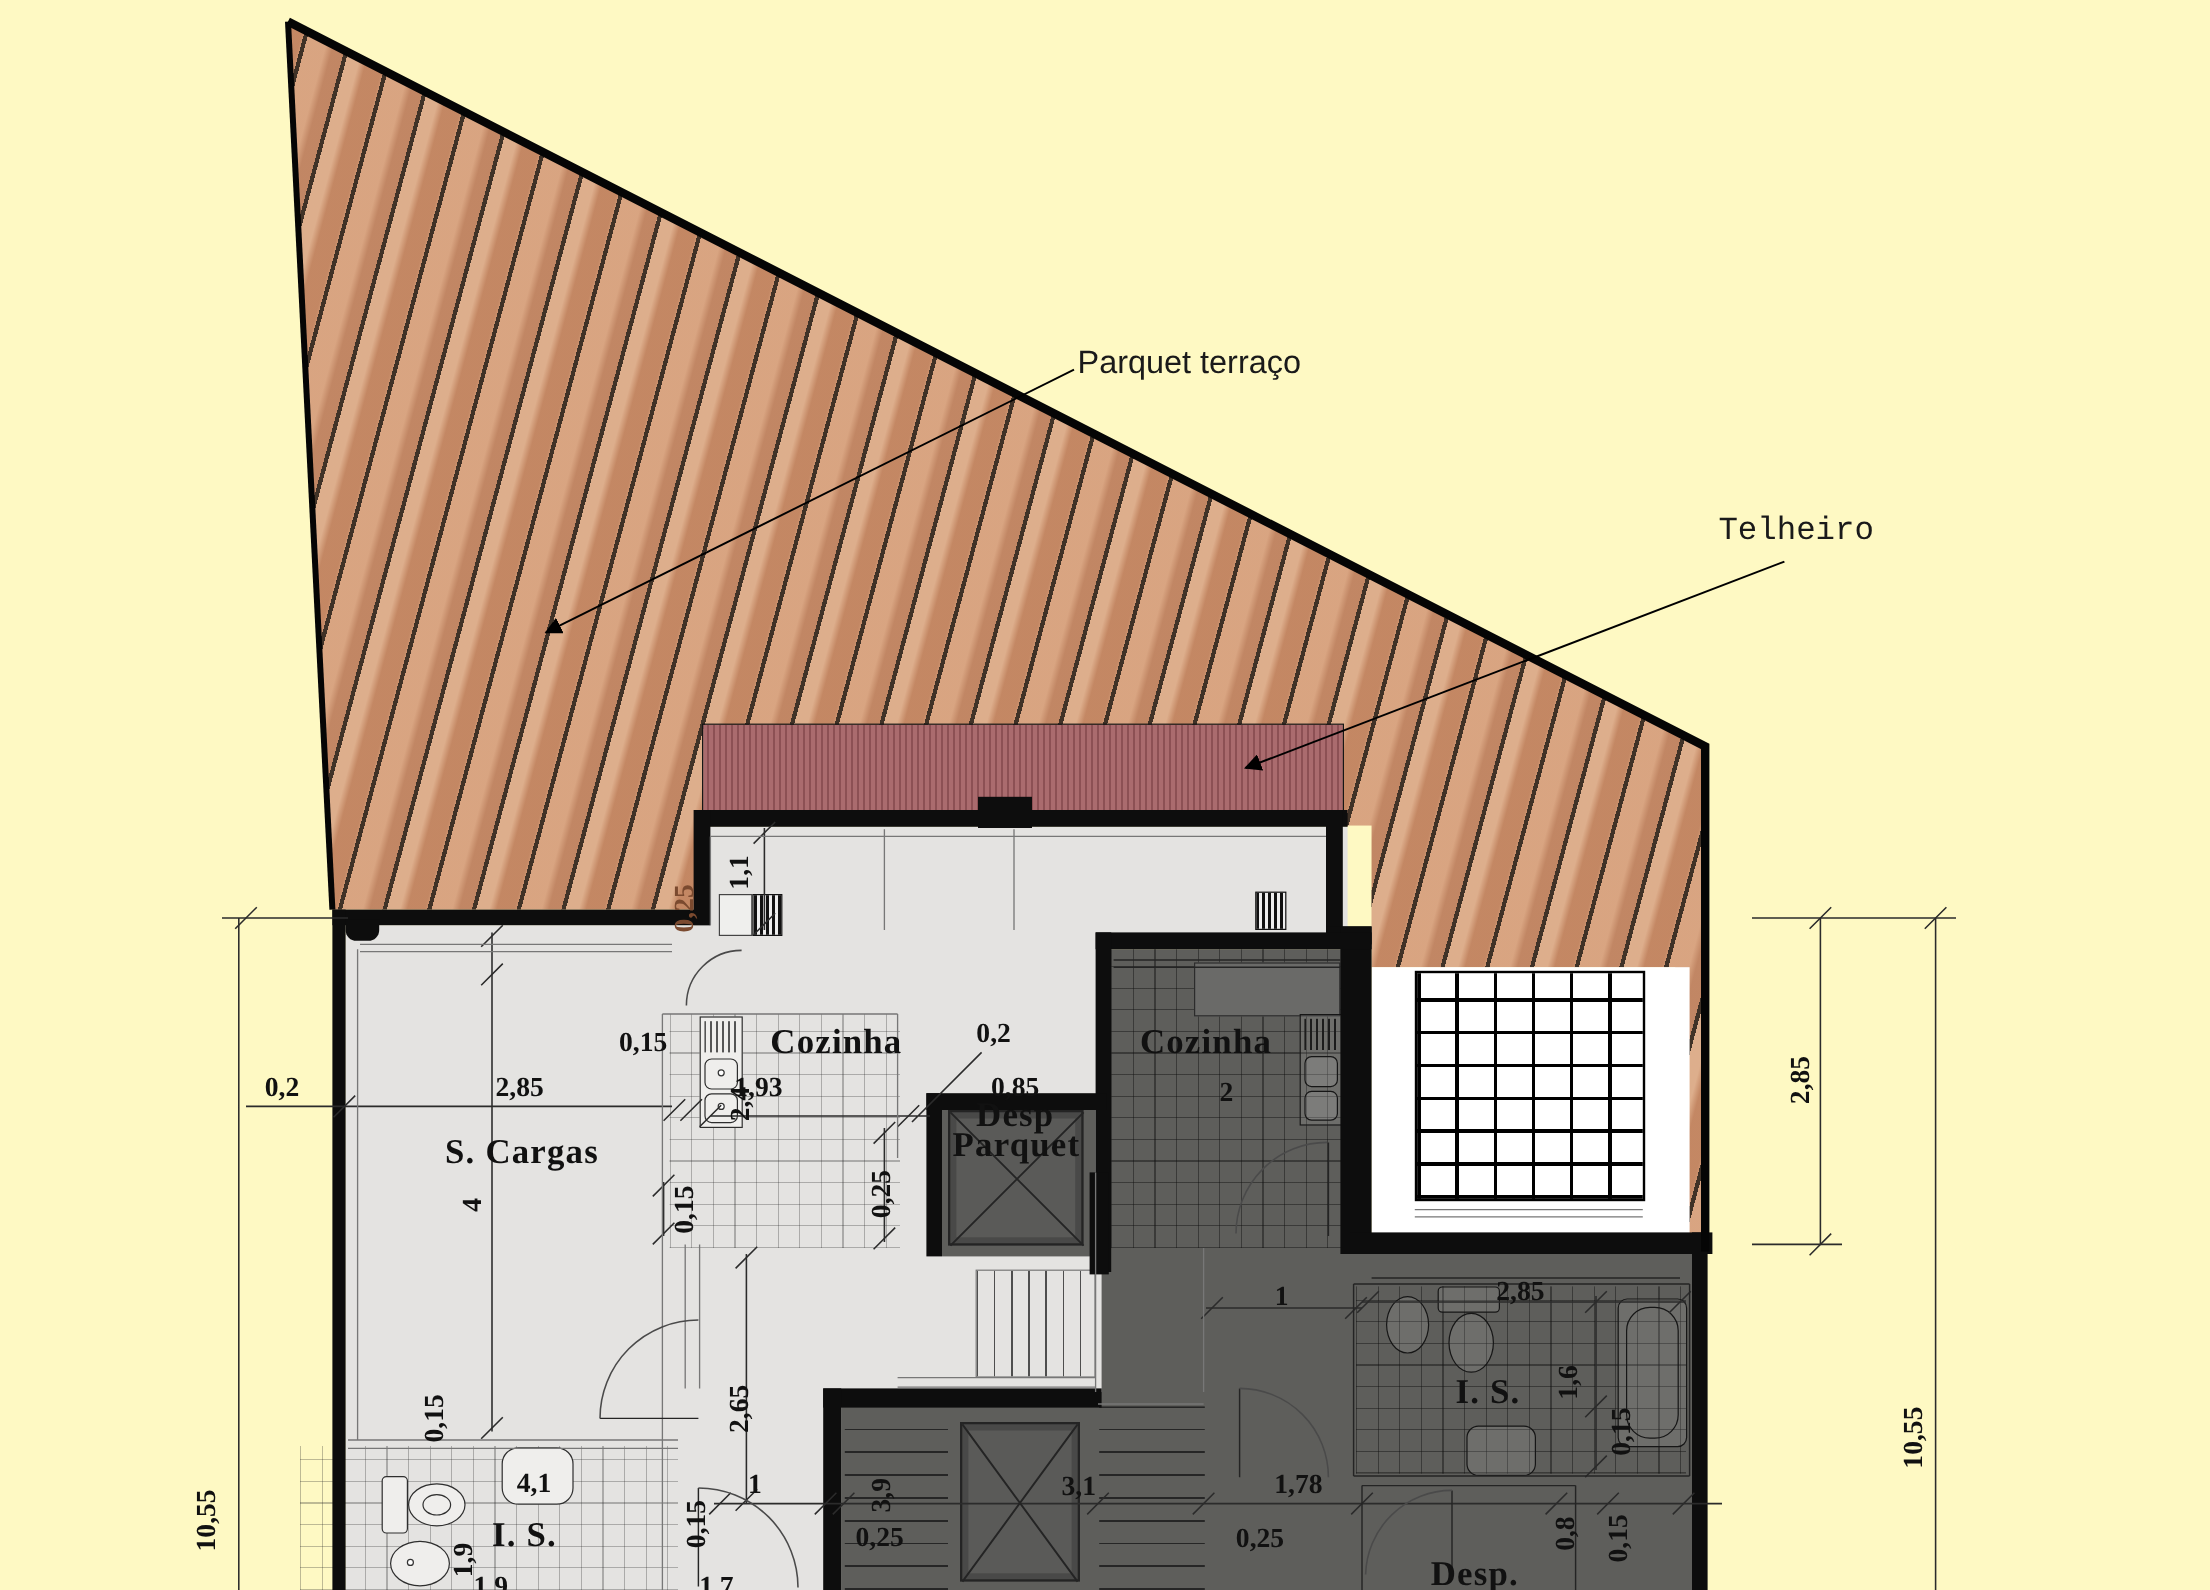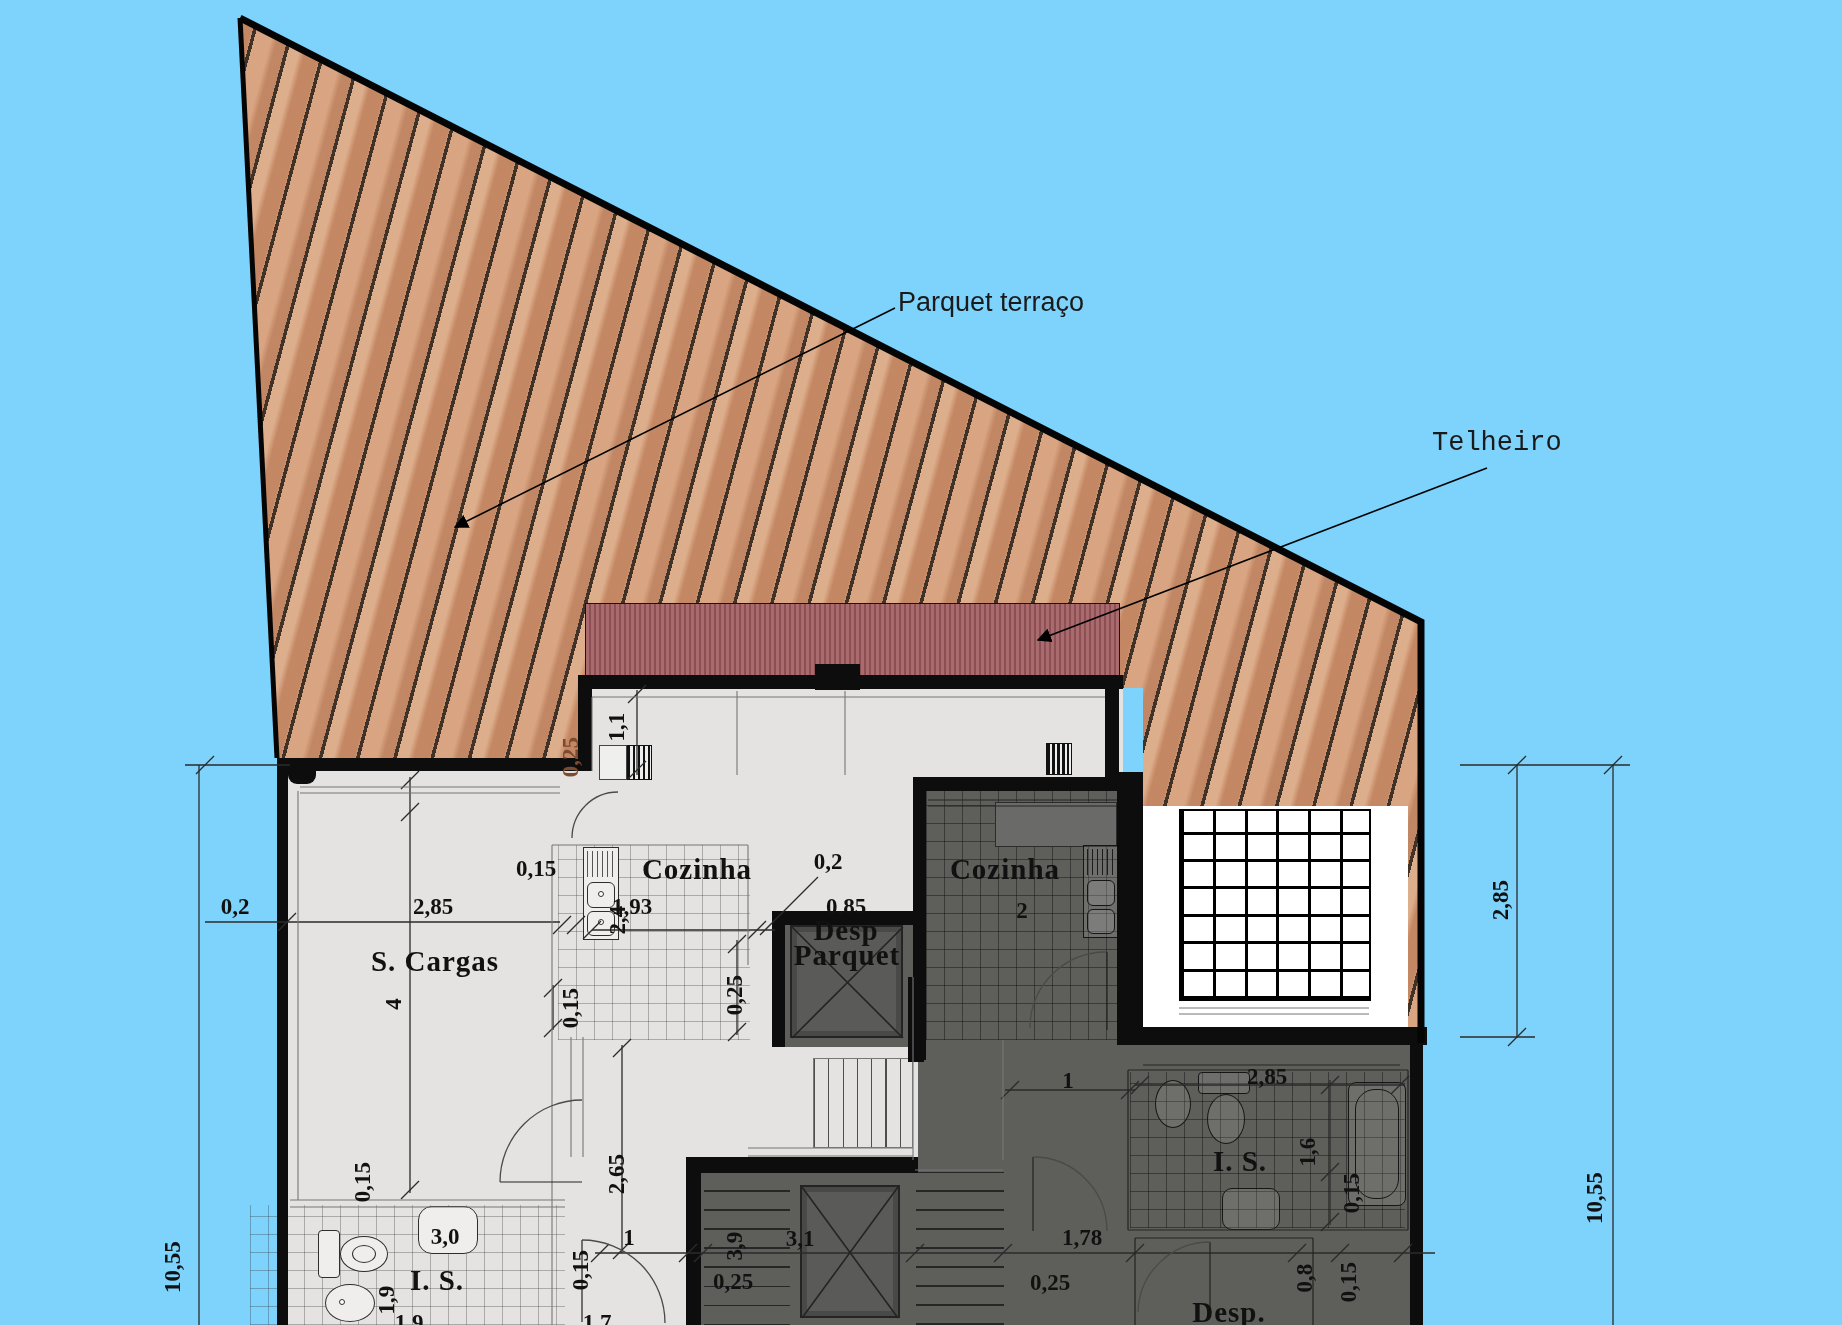--- a/index.html
+++ b/index.html
@@ -1,16 +1,16 @@
 <!DOCTYPE html>
 <html><head>
 <meta charset="utf-8">
 <style>
   html,body{margin:0;padding:0;background:#fff;}
-  #plan{position:relative;width:1842px;height:1325px;background:#7dd3fc;overflow:hidden;
+  #plan{position:relative;width:1842px;height:1325px;background:#fef9c3;overflow:hidden;
         font-family:"Liberation Serif",serif;}
   #plan *{box-sizing:border-box;}
   .abs{position:absolute;}
   
   #deck{left:0;top:0;width:1842px;height:1325px;
     background-color:#cf9572;
     background-image:
       repeating-linear-gradient(105deg, rgba(56,44,34,0.95) 0 3.5px, rgba(0,0,0,0) 3.5px 36px),
       repeating-linear-gradient(105deg, rgba(255,232,200,0.30) 0 14px, rgba(166,100,62,0.28) 20px 34px, rgba(255,226,190,0.20) 40px 56px, rgba(150,88,56,0.24) 62px 72px);
     clip-path:polygon(240px 18px,1421px 622px,1421px 1043px,1396px 1043px,1396px 806px,1143px 806px,1143px 688px,585px 688px,585px 758px,277px 758px);}
@@ -216,29 +216,29 @@
       <span class="lbl" style="left: 632px; top: 906px; transform: translate(-50%, -50%);">1,93</span>
       <span class="lbl" style="left: 617px; top: 920px; transform: translate(-50%, -50%) rotate(-90deg);">2,4</span>
       <span class="lbl" style="left: 828px; top: 861px; transform: translate(-50%, -50%);">0,2</span>
       <span class="lbl" style="left: 846px; top: 906px; transform: translate(-50%, -50%);">0,85</span>
       <span class="lbl" style="left: 616px; top: 727px; transform: translate(-50%, -50%) rotate(-90deg);">1,1</span>
       <span class="lbl" style="left: 570px; top: 757px; color: rgb(123, 74, 47); transform: translate(-50%, -50%) rotate(-90deg);">0,25</span>
       <span class="lbl" style="left: 734px; top: 995px; transform: translate(-50%, -50%) rotate(-90deg);">0,25</span>
       <span class="lbl" style="left: 570px; top: 1008px; transform: translate(-50%, -50%) rotate(-90deg);">0,15</span>
       <span class="lbl" style="left: 362px; top: 1182px; transform: translate(-50%, -50%) rotate(-90deg);">0,15</span>
       <span class="lbl" style="left: 616px; top: 1174px; transform: translate(-50%, -50%) rotate(-90deg);">2,65</span>
-      <span class="lbl" style="left: 445px; top: 1236px; transform: translate(-50%, -50%);">3,0</span>
+      <span class="lbl" style="left: 445px; top: 1236px; transform: translate(-50%, -50%);">4,1</span>
       <span class="lbl" style="left: 386px; top: 1300px; transform: translate(-50%, -50%) rotate(-90deg);">1,9</span>
       <span class="lbl" style="left: 629px; top: 1237px; transform: translate(-50%, -50%);">1</span>
       <span class="lbl" style="left: 580px; top: 1270px; transform: translate(-50%, -50%) rotate(-90deg);">0,15</span>
       <span class="lbl" style="left: 409px; top: 1322px; transform: translate(-50%, -50%);">1,9</span>
       <span class="lbl" style="left: 597px; top: 1322px; transform: translate(-50%, -50%);">1,7</span>
       <span class="lbl" style="left: 734px; top: 1246px; transform: translate(-50%, -50%) rotate(-90deg);">3,9</span>
       <span class="lbl" style="left: 733px; top: 1281px; transform: translate(-50%, -50%);">0,25</span>
-      <span class="lbl" style="left: 800px; top: 1238px; transform: translate(-50%, -50%);">3,1</span>
+      <span class="lbl" style="left: 899px; top: 1238px; transform: translate(-50%, -50%);">3,1</span>
       <span class="lbl" style="left: 1068px; top: 1080px; transform: translate(-50%, -50%);">1</span>
       <span class="lbl" style="left: 1267px; top: 1076px; transform: translate(-50%, -50%);">2,85</span>
       <span class="lbl" style="left: 1307px; top: 1152px; transform: translate(-50%, -50%) rotate(-90deg);">1,6</span>
       <span class="lbl" style="left: 1351px; top: 1193px; transform: translate(-50%, -50%) rotate(-90deg);">0,15</span>
       <span class="lbl" style="left: 1082px; top: 1237px; transform: translate(-50%, -50%);">1,78</span>
       <span class="lbl" style="left: 1050px; top: 1282px; transform: translate(-50%, -50%);">0,25</span>
       <span class="lbl" style="left: 1304px; top: 1278px; transform: translate(-50%, -50%) rotate(-90deg);">0,8</span>
       <span class="lbl" style="left: 1348px; top: 1282px; transform: translate(-50%, -50%) rotate(-90deg);">0,15</span>
       <span class="lbl" style="left: 235px; top: 906px; transform: translate(-50%, -50%);">0,2</span>
       <span class="lbl" style="left: 433px; top: 906px; transform: translate(-50%, -50%);">2,85</span>

